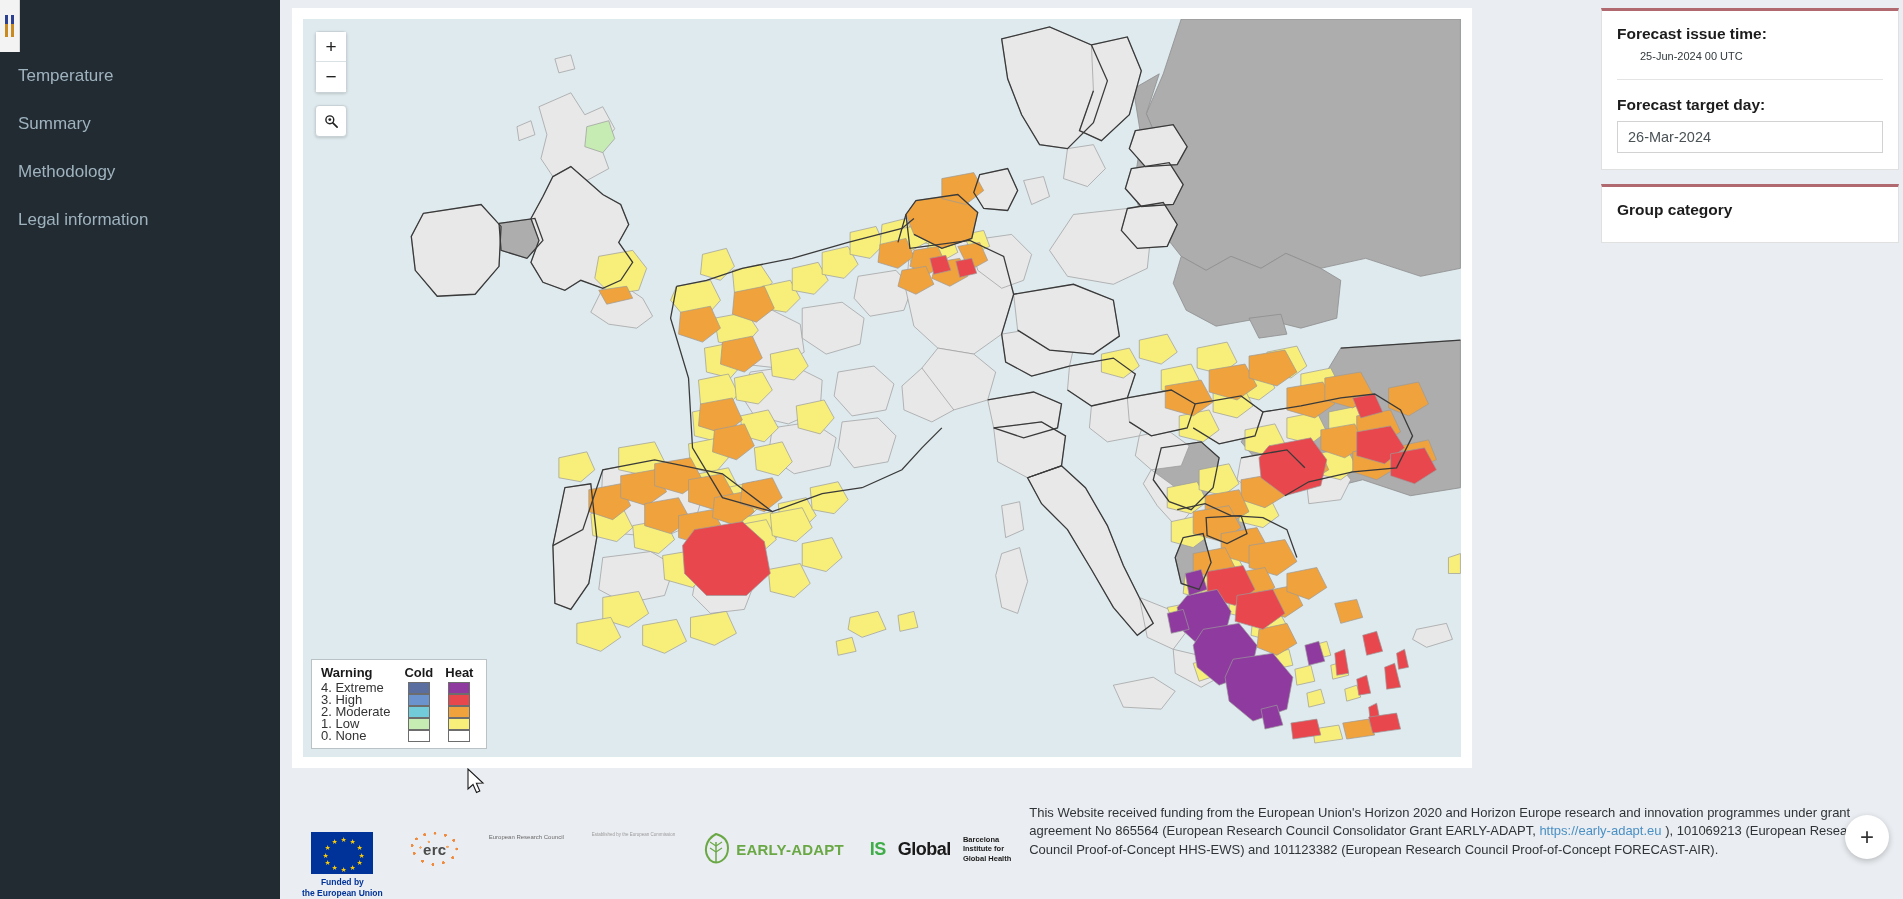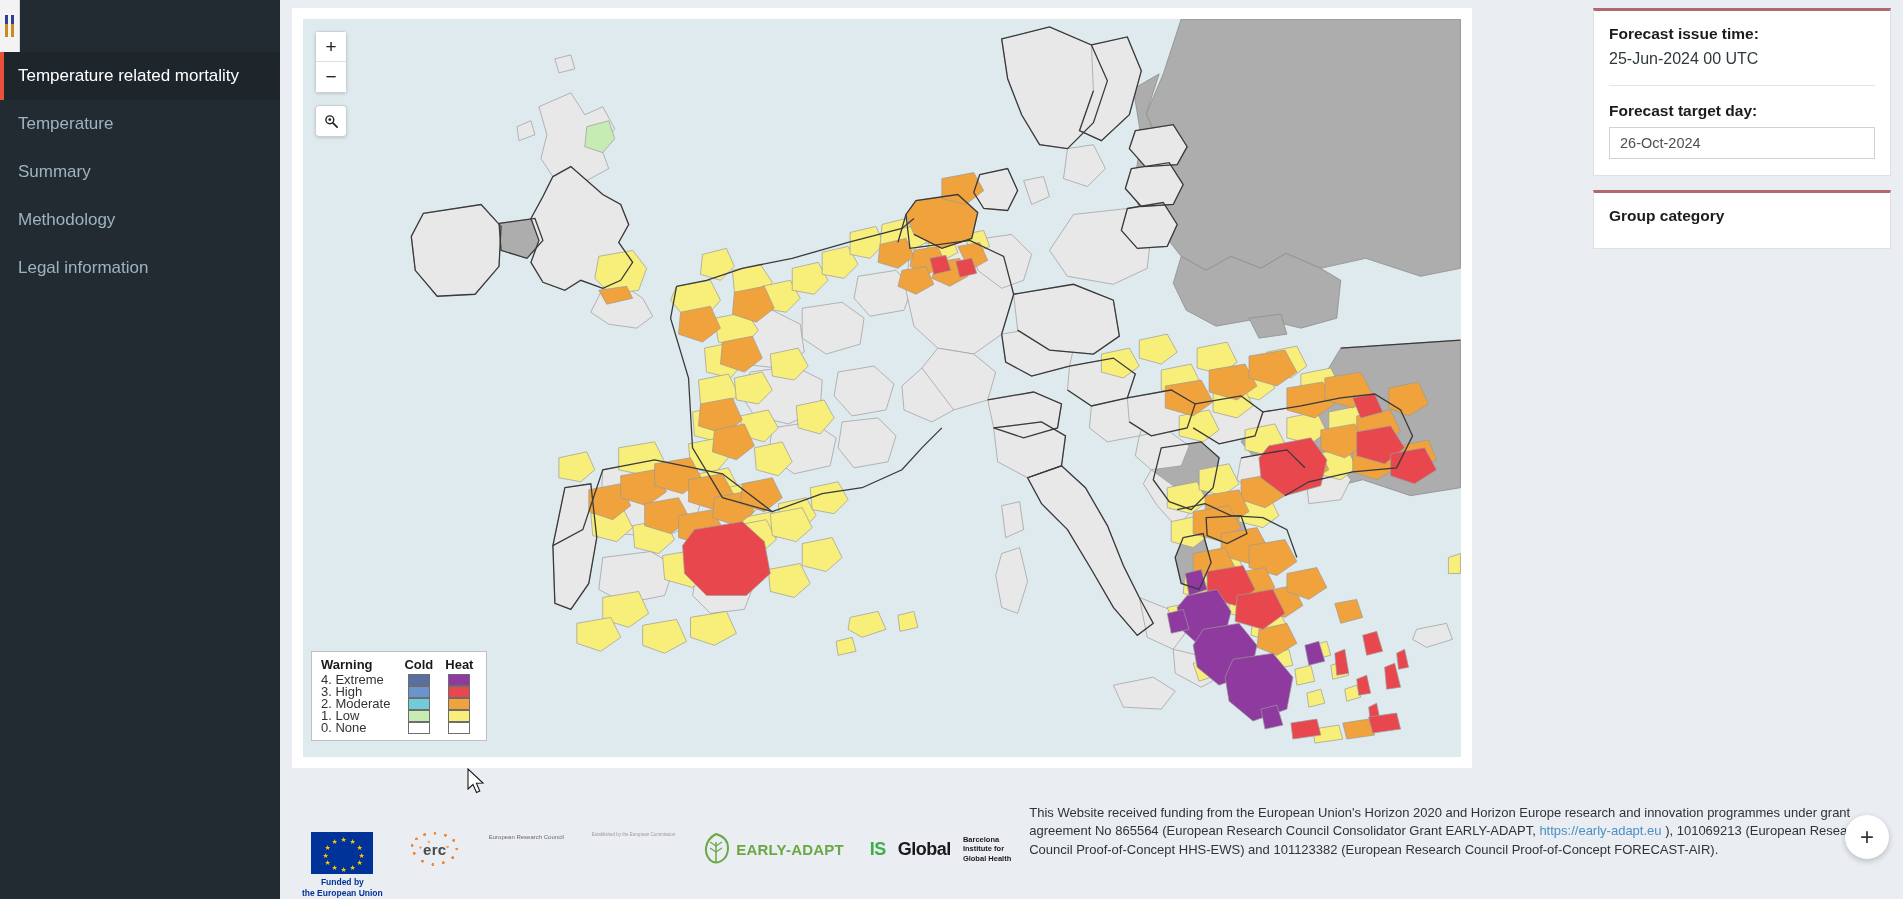--- a/index.html
+++ b/index.html
@@ -85,21 +85,21 @@
     background: #fff; border: none; cursor: pointer;
     font-size: 19px; color: #222; line-height: 30px;
     font-family: "Liberation Sans", sans-serif;
   }
   #zoom-ctrl button:first-child { border-bottom: 1px solid #d9e1e4; }
   #search-ctrl { top: 86px; width: 32px; height: 32px;
     display: flex; align-items: center; justify-content: center; cursor: pointer; }
 
   
   #legend {
-    position: absolute; left: 8px; bottom: 16px;
+    position: absolute; left: 8px; bottom: 8px;
     background: #ffffff;
     border: 1px solid #b9c2c6;
     padding: 5px 7px 6px 7px;
     z-index: 6;
     font-size: 12.5px;
     color: #2a2a2a;
   }
   #legend table { border-collapse: collapse; }
   #legend th {
     font-size: 13px; font-weight: bold; text-align: center;
@@ -108,33 +108,33 @@
   #legend th.lab { text-align: left; padding-left: 2px; }
   #legend td { padding: 0; }
   #legend td.lab {
     text-align: left; padding: 0 8px 0 2px;
     font-size: 13px; color: #333; line-height: 12px; white-space: nowrap;
   }
   .sw { width: 22px; height: 12px; border: 1px solid #6d6d6d; margin: 0 auto; }
   .sw-col { width: 34px; }
 
   
-  #right { position: absolute; right: 12px; top: 8px; width: 330px; padding-left: 32px; }
+  #right { position: absolute; right: 4px; top: 8px; width: 330px; padding-left: 32px; }
   .card {
     background: #ffffff;
     border: 1px solid #e0e0e0;
     border-top: 3px solid #b0696e;
     padding: 14px 15px 16px 15px;
     margin-bottom: 14px;
   }
   .card h3 {
     font-size: 15.5px; color: #1c1c1c; font-weight: bold;
     margin-bottom: 7px;
   }
-  .card .val { font-size: 16px; color: #31393d; }
+  .card .val { font-size: 11px; color: #31393d; margin-left: 23px; }
   .divider { border-top: 1px solid #e4e4e4; margin: 17px 0 16px 0; }
   .readonly-field {
     border: 1px solid #d2d2d2; background: #ffffff;
     padding: 7px 10px; font-size: 14.5px; color: #4a5256;
     cursor: pointer;
   }
   .select-wrap { position: relative; }
   select.group-select {
     width: 100%; appearance: none; -webkit-appearance: none;
     border: 1px solid #6f97ad;
@@ -226,23 +226,20 @@
 <body>
 
 <div id="app">
 
   <nav id="sidebar">
     <div class="sb-handle">
       <span class="bars">
           <i></i>
           <i></i>
         </span>
-    </div>
-    <div class="sb-item active">
-      <span>Temperature related mortality</span>
     </div>
     <div class="sb-item">
       <span>Temperature</span>
     </div>
     <div class="sb-item">
       <span>Summary</span>
     </div>
     <div class="sb-item">
       <span>Methodology</span>
     </div>
@@ -671,21 +668,21 @@
 
       </div>
     </div>
 
     <aside id="right">
       <div class="card">
         <h3>Forecast issue time:</h3>
         <div class="val">25-Jun-2024 00 UTC</div>
         <div class="divider"></div>
         <h3>Forecast target day:</h3>
-        <div class="readonly-field">26-Oct-2024</div>
+        <div class="readonly-field">26-Mar-2024</div>
       </div>
 
       <div class="card">
         <h3>Group category</h3>
       </div>
     </aside>
 
     <div id="footer">
       <div id="logos">
         <div class="logo">

